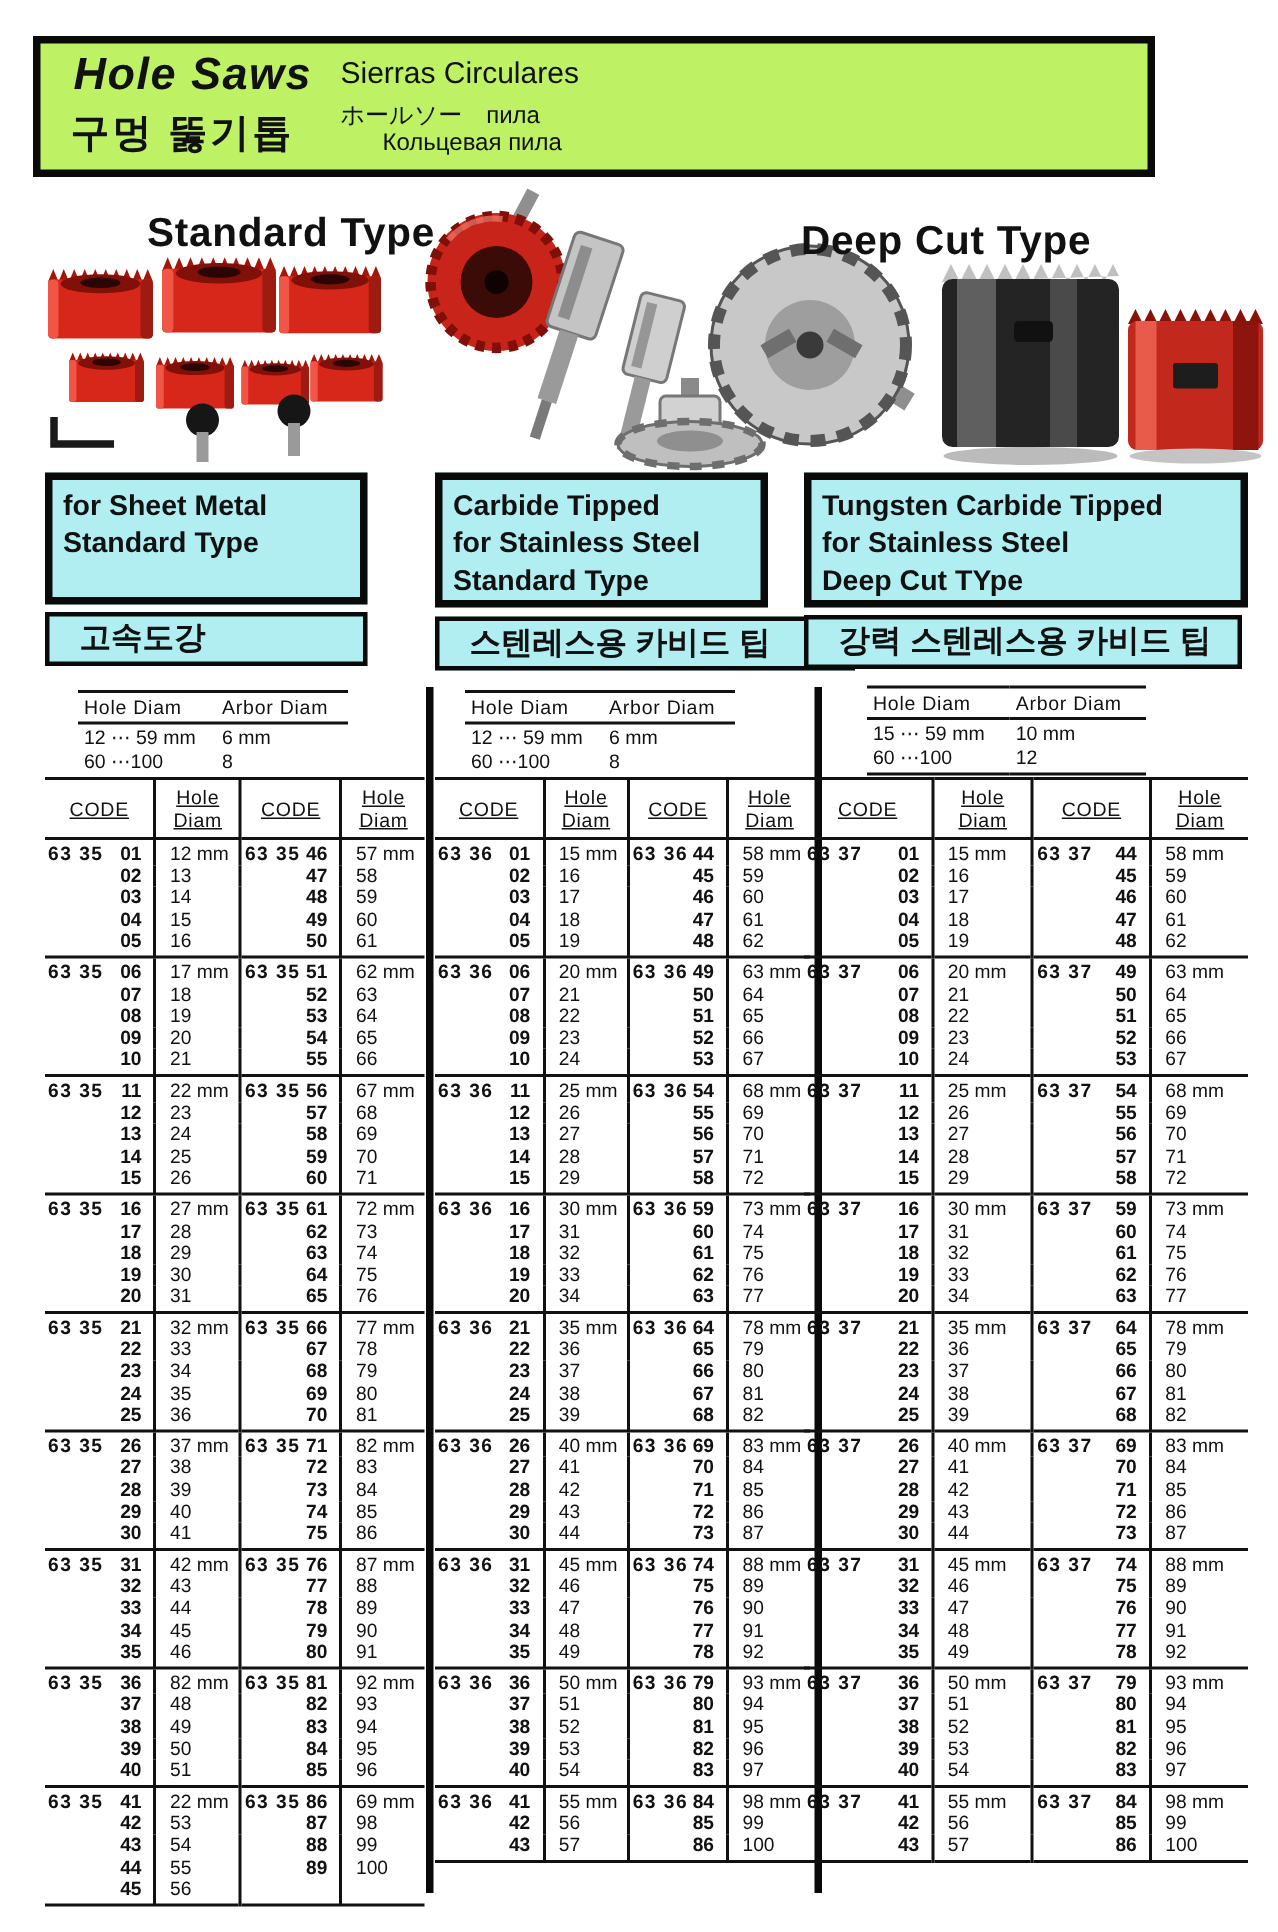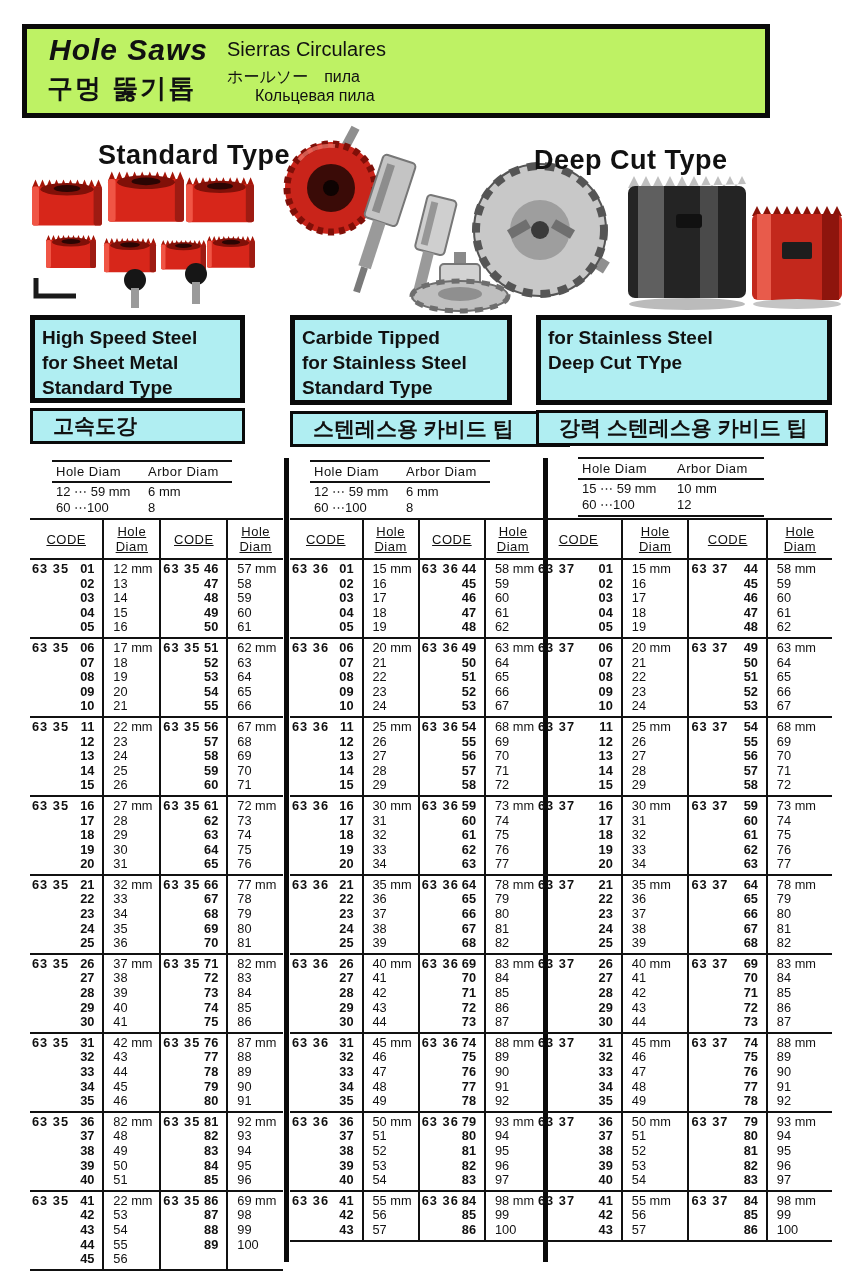--- a/index.html
+++ b/index.html
@@ -190,21 +190,20 @@
       <rect x="30" y="38" width="30" height="17" rx="2" fill="#1d1d1d"></rect>
       <ellipse cx="45" cy="100" rx="44" ry="5" fill="#c4c4c4"></ellipse>
     </g>
   </svg>
 
   <div class="divider" id="div0"></div>
   <div class="divider" id="div1"></div>
 
   <div class="column" id="col0">
     <div class="header-box">
-        <div>High Speed Steel</div>
         <div>for Sheet Metal</div>
         <div>Standard Type</div>
       </div>
     <div class="subtitle-box">고속도강</div>
     <table class="spec-table">
         <thead>
           <tr>
             <th>Hole Diam</th>
             <th>Arbor Diam</th>
           </tr>
@@ -840,20 +839,21 @@
             <td class="diam">57</td>
             <td class="code"><span class="suffix">86</span></td>
             <td class="diam">100</td>
           </tr>
         </tbody>
       </table>
   </div>
 
   <div class="column" id="col2">
     <div class="header-box">
+        <div>Tungsten Carbide Tipped</div>
         <div>for Stainless Steel</div>
         <div>Deep Cut TYpe</div>
       </div>
     <div class="subtitle-box">강력 스텐레스용 카비드 팁</div>
     <table class="spec-table">
         <thead>
           <tr>
             <th>Hole Diam</th>
             <th>Arbor Diam</th>
           </tr>

